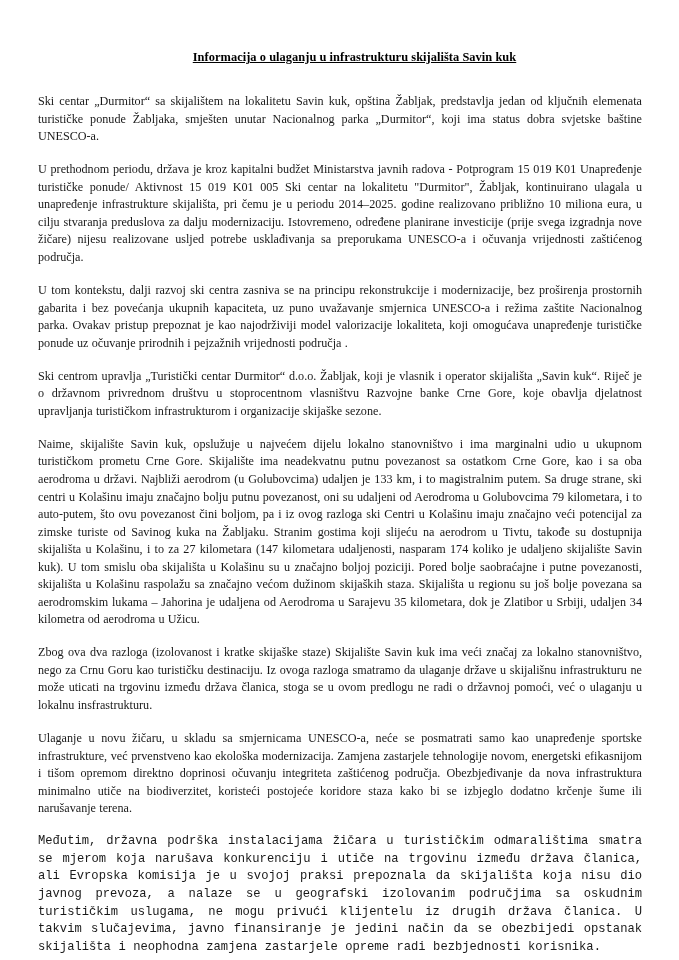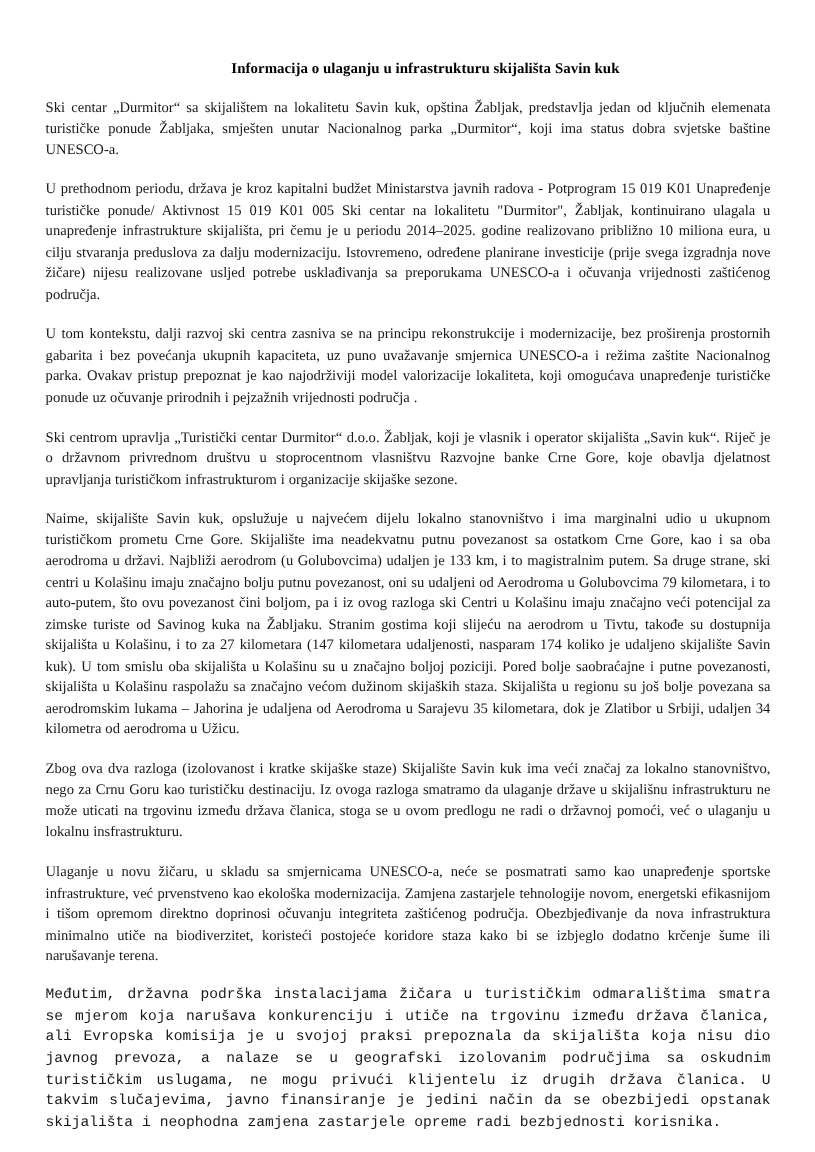--- a/index.html
+++ b/index.html
@@ -25,24 +25,25 @@
   }
   .doc-title {
     text-align: center;
     font-weight: bold;
     font-size: 12.4px;
     line-height: 1.3;
     margin: 0;
     padding: 49px 30px 0 60px;
     letter-spacing: 0.05px;
     color: #000000;
+    text-decoration: underline;
   }
   .body-block {
     padding: 0 37px 0 38px;
-    margin-top: 16px;
+    margin-top: 28px;
   }
   p.para {
     margin: 0 0 15.5px 0;
     font-size: 12.15px;
     line-height: 17.55px;
     text-align: justify;
     text-justify: inter-word;
     color: #181818;
     -webkit-hyphens: none;
     hyphens: none;

